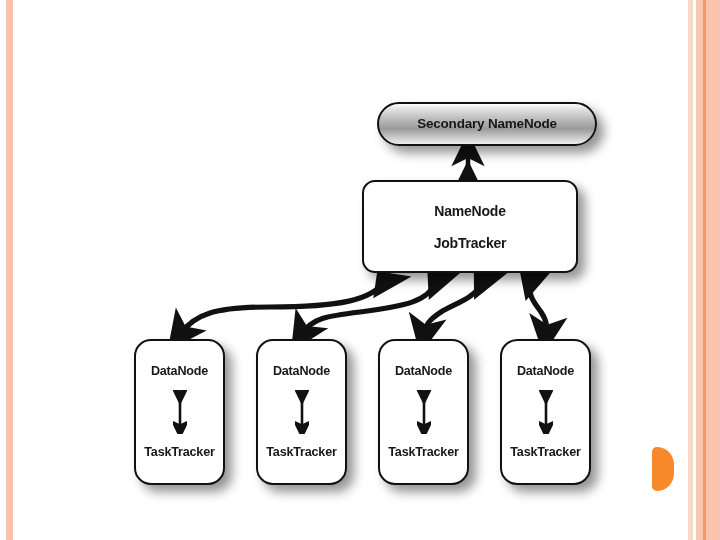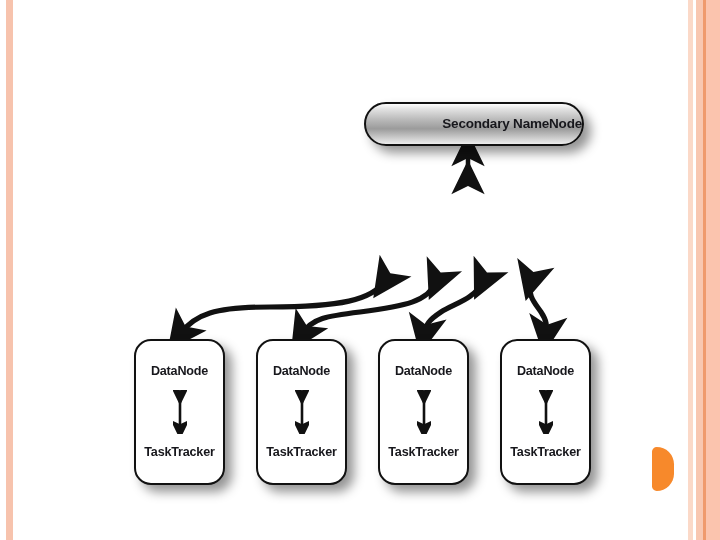--- a/index.html
+++ b/index.html
@@ -76,33 +76,32 @@
     font-family: "Liberation Sans", sans-serif;
     font-weight: bold;
     color: #17171c;
     letter-spacing: -0.2px;
     line-height: 1;
     white-space: nowrap;
   }
 
   
   #secondary-namenode {
-    left: 364px;
+    left: 377px;
     top: 102px;
     width: 220px;
     height: 44px;
     border-radius: 22px;
     background: linear-gradient(to bottom,
                 #fdfdfd 0%,
                 #e3e3e3 12%,
                 #b8b8b8 40%,
                 #9b9b9b 62%,
                 #cfcfcf 86%,
                 #ededed 100%);
-    align-items: flex-end;
   }
   #secondary-namenode .node-label { font-size: 13.5px; }
 
   
   #namenode-jobtracker {
     left: 362px;
     top: 180px;
     width: 216px;
     height: 93px;
     border-radius: 13px;
@@ -173,20 +172,24 @@
 
     <g>
       <path d="M 531,281 C 527,296 535,303 541,312 C 547,321 547,326 546,334" fill="none" stroke="#111111" stroke-width="5.2" stroke-linecap="round" marker-start="url(#ah)" marker-end="url(#ah)"></path>
     </g>
   </svg>
 
   <div class="node" id="secondary-namenode">
     <span class="node-label">Secondary NameNode</span>
   </div>
 
+  <div class="node" id="namenode-jobtracker">
+    <span class="node-label">NameNode</span>
+    <span class="node-label">JobTracker</span>
+  </div>
 
   <div class="node datanode" id="datanode-1">
     <span class="node-label">DataNode</span>
     <svg class="inner-arrow" viewBox="0 0 14 44">
       <line x1="7" y1="5" x2="7" y2="39" stroke="#111111" stroke-width="2.6" marker-start="url(#ah)" marker-end="url(#ah)"></line>
     </svg>
     <span class="node-label">TaskTracker</span>
   </div>
 
   <div class="node datanode" id="datanode-2">

